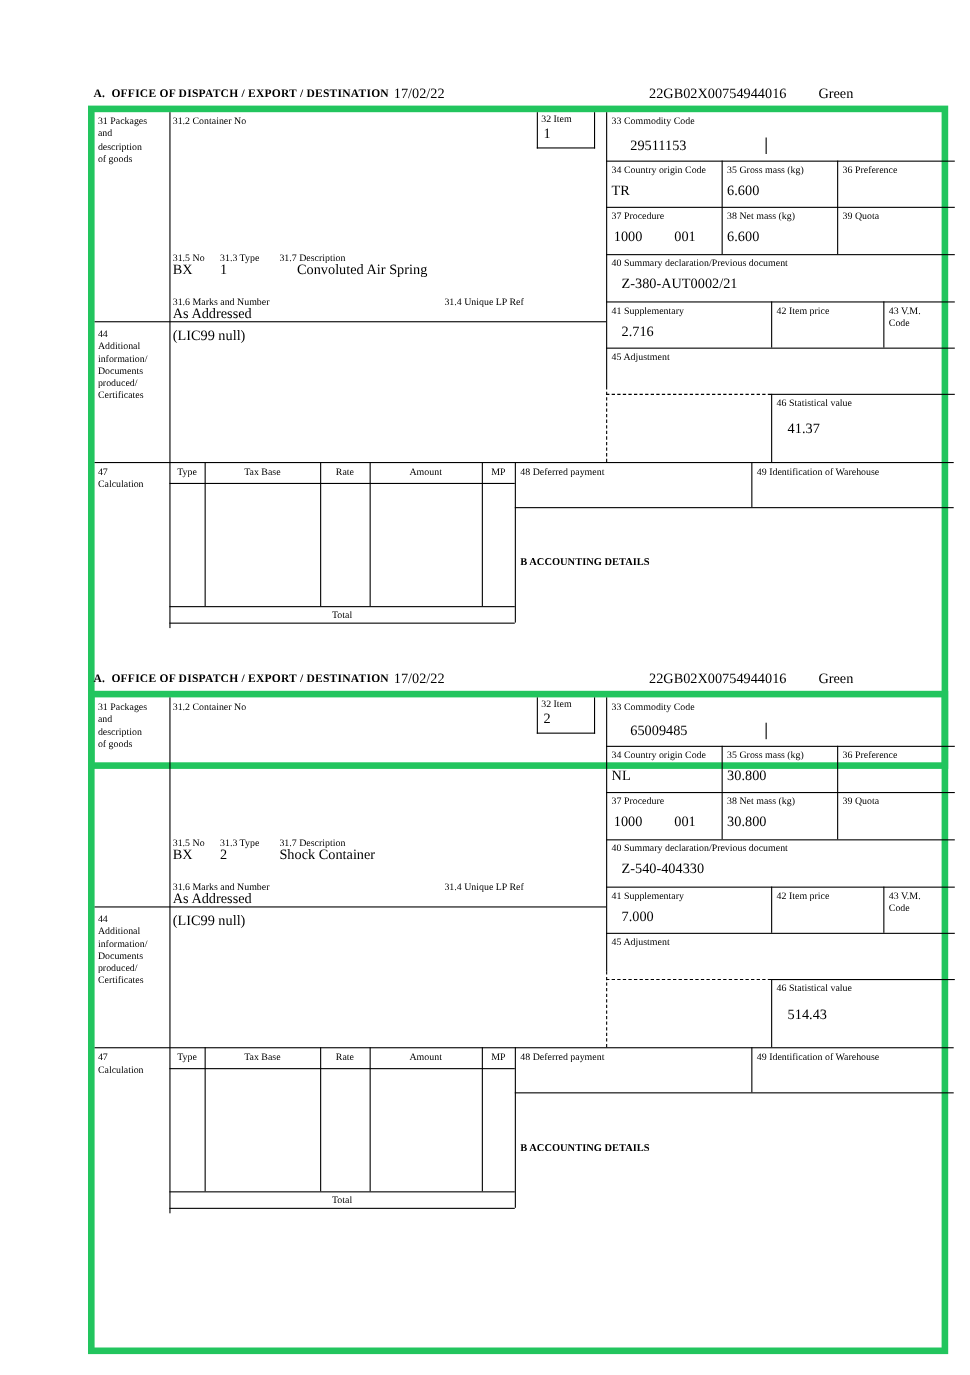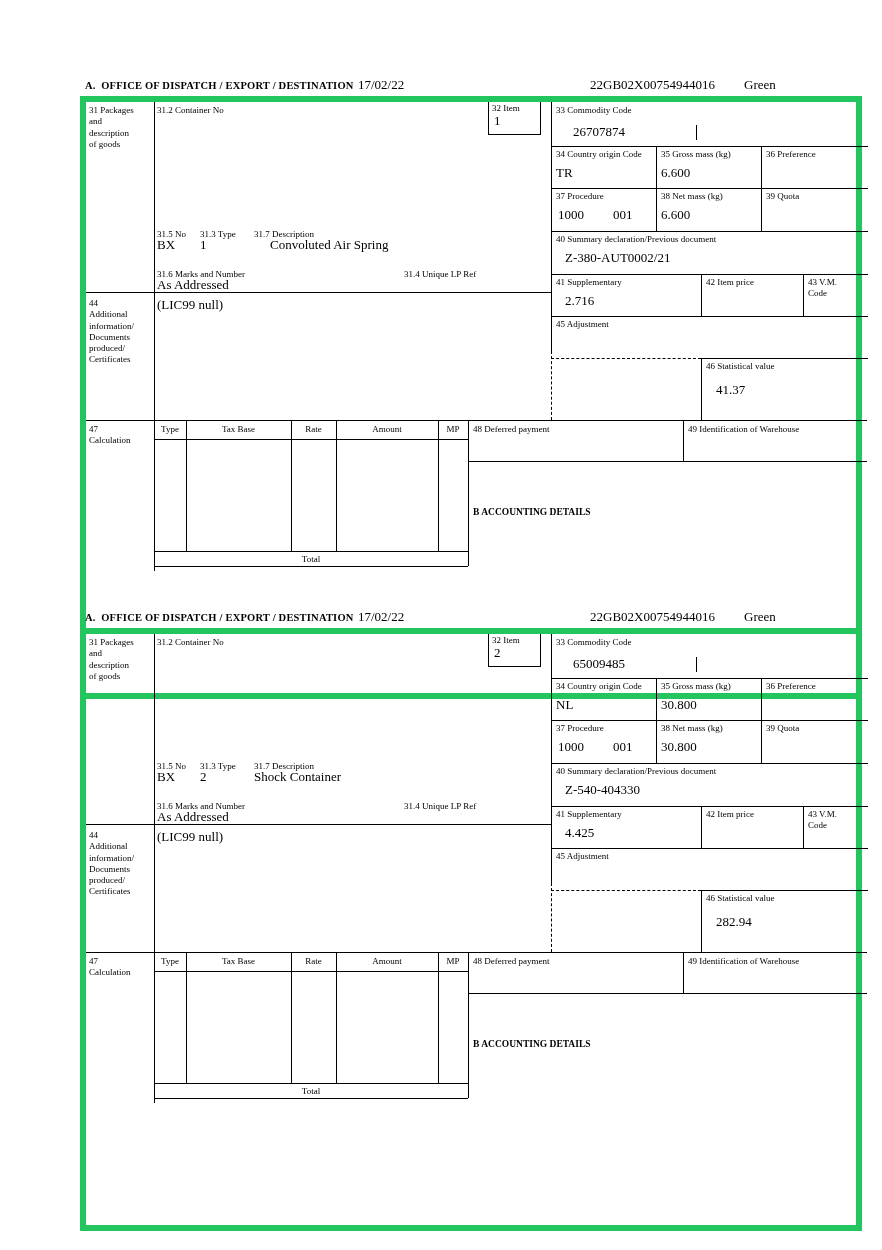--- a/index.html
+++ b/index.html
@@ -73,21 +73,21 @@
       <div class="lbl" style="left:71px; top:167px;">31.6 Marks and Number</div>
       <div class="lbl" style="left:318px; top:167px;">31.4 Unique LP Ref</div>
       <div class="val" style="left:71px; top:176px;">As Addressed</div>
 
       <div class="val" style="left:71px; top:196px;">(LIC99 null)</div>
 
       <div class="vl" style="left:465px; top:0; height:249px;"></div>
       <div class="vl dashed" style="left:465px; top:249px; height:69px;"></div>
 
       <div class="lbl" style="left:470px; top:3px;">33 Commodity Code</div>
-      <div class="val" style="left:487px; top:23px;">26707874</div>
+      <div class="val" style="left:487px; top:23px;">29511153</div>
       <div class="vl" style="left:610px; top:23px; height:15px;"></div>
       <div class="hl" style="left:465px; top:44px; width:317px;"></div>
 
       <div class="vl" style="left:570px; top:44px; height:85px;"></div>
       <div class="vl" style="left:675px; top:44px; height:85px;"></div>
       <div class="lbl" style="left:470px; top:47px;">34 Country origin Code</div>
       <div class="val" style="left:470px; top:64px;">TR</div>
       <div class="lbl" style="left:575px; top:47px;">35 Gross mass (kg)</div>
       <div class="val" style="left:575px; top:64px;">6.600</div>
       <div class="lbl" style="left:680px; top:47px;">36 Preference</div>
@@ -219,31 +219,31 @@
       <div class="lbl" style="left:680px; top:89px;">39 Quota</div>
       <div class="hl" style="left:465px; top:129px; width:317px;"></div>
 
       <div class="lbl" style="left:470px; top:132px;">40 Summary declaration/Previous document</div>
       <div class="val" style="left:479px; top:149px;">Z-540-404330</div>
       <div class="hl" style="left:465px; top:172px; width:317px;"></div>
 
       <div class="vl" style="left:615px; top:172px; height:42px;"></div>
       <div class="vl" style="left:717px; top:172px; height:42px;"></div>
       <div class="lbl" style="left:470px; top:175px;">41 Supplementary</div>
-      <div class="val" style="left:479px; top:192px;">4.425</div>
+      <div class="val" style="left:479px; top:192px;">7.000</div>
       <div class="lbl" style="left:620px; top:175px;">42 Item price</div>
       <div class="lbl" style="left:722px; top:175px;">43 V.M. Code</div>
       <div class="hl" style="left:465px; top:214px; width:317px;"></div>
 
       <div class="lbl" style="left:470px; top:217px;">45 Adjustment</div>
       <div class="hl dashed" style="left:465px; top:256px; width:150px;"></div>
       <div class="hl" style="left:615px; top:256px; width:167px;"></div>
       <div class="vl" style="left:615px; top:256px; height:62px;"></div>
       <div class="lbl" style="left:620px; top:259px;">46 Statistical value</div>
-      <div class="val" style="left:630px; top:281px;">282.94</div>
+      <div class="val" style="left:630px; top:281px;">514.43</div>
 
       <div class="hl" style="left:0; top:318px; width:781px;"></div>
 
       <div class="lbl" style="left:3px; top:322px; width:62px;">
         <span class="ln">47</span>
         <span class="ln">Calculation</span>
       </div>
       <div class="vl" style="left:382px; top:318px; height:146px;"></div>
       <div class="vl" style="left:100px; top:318px; height:131px;"></div>
       <div class="vl" style="left:205px; top:318px; height:131px;"></div>

